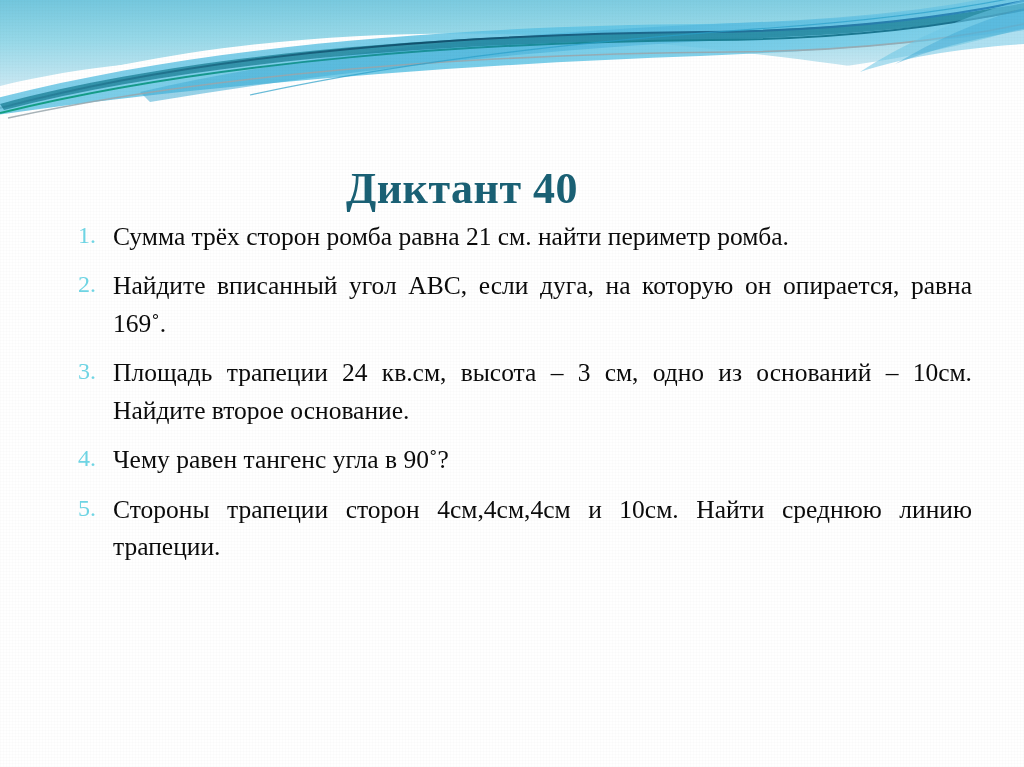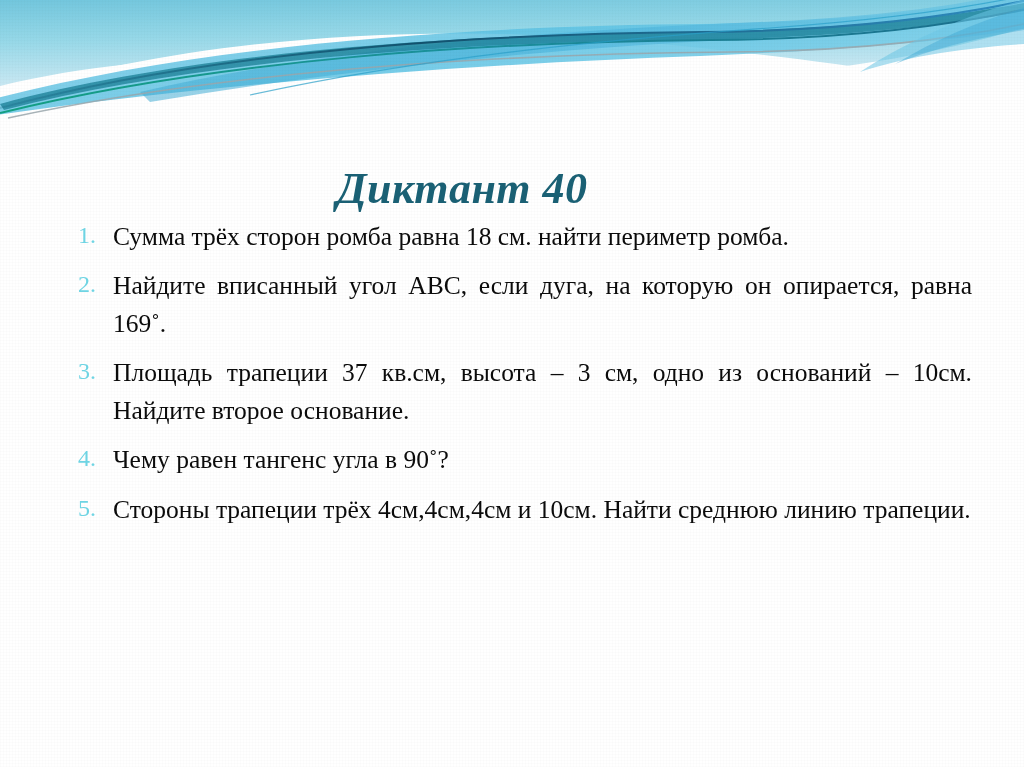--- a/index.html
+++ b/index.html
@@ -52,21 +52,20 @@
     top: 137px;
     width: 924px;
     text-align: center;
     color: #1a6074;
     font-family: "Liberation Serif", "DejaVu Serif", serif;
     font-size: 44px;
     font-weight: bold;
     letter-spacing: 0.5px;
     line-height: 1.05;
     white-space: nowrap;
-    font-style: italic;
   }
 
   
   #problem-list {
     position: absolute;
     left: 52px;
     top: 218px;
     width: 920px;
     margin: 0;
     padding: 0;
@@ -167,38 +166,38 @@
   </div>
 
   <div id="paper-texture"></div>
 
   <h1 id="slide-title">Диктант 40</h1>
 
   <ol id="problem-list">
 
     <li class="problem-item no-justify">
       <span class="problem-marker">1.</span>
-      <span class="problem-text">Сумма трёх сторон ромба равна 18 см. найти периметр ромба.</span>
+      <span class="problem-text">Сумма трёх сторон ромба равна 21 см. найти периметр ромба.</span>
     </li>
 
     <li class="problem-item">
       <span class="problem-marker">2.</span>
       <span class="problem-text">Найдите вписанный угол ABC, если дуга, на которую он опирается, равна 169˚.</span>
     </li>
 
     <li class="problem-item">
       <span class="problem-marker">3.</span>
-      <span class="problem-text">Площадь трапеции 37 кв.см, высота – 3 см, одно из оснований – 10см. Найдите второе основание.</span>
+      <span class="problem-text">Площадь трапеции 24 кв.см, высота – 3 см, одно из оснований – 10см. Найдите второе основание.</span>
     </li>
 
     <li class="problem-item no-justify">
       <span class="problem-marker">4.</span>
       <span class="problem-text">Чему равен тангенс угла в 90˚?</span>
     </li>
 
     <li class="problem-item">
       <span class="problem-marker">5.</span>
-      <span class="problem-text">Стороны трапеции трёх 4см,4см,4см и 10см. Найти среднюю линию трапеции.</span>
+      <span class="problem-text">Стороны трапеции сторон 4см,4см,4см и 10см. Найти среднюю линию трапеции.</span>
     </li>
 
   </ol>
 
 </div>
 
 </body></html>

